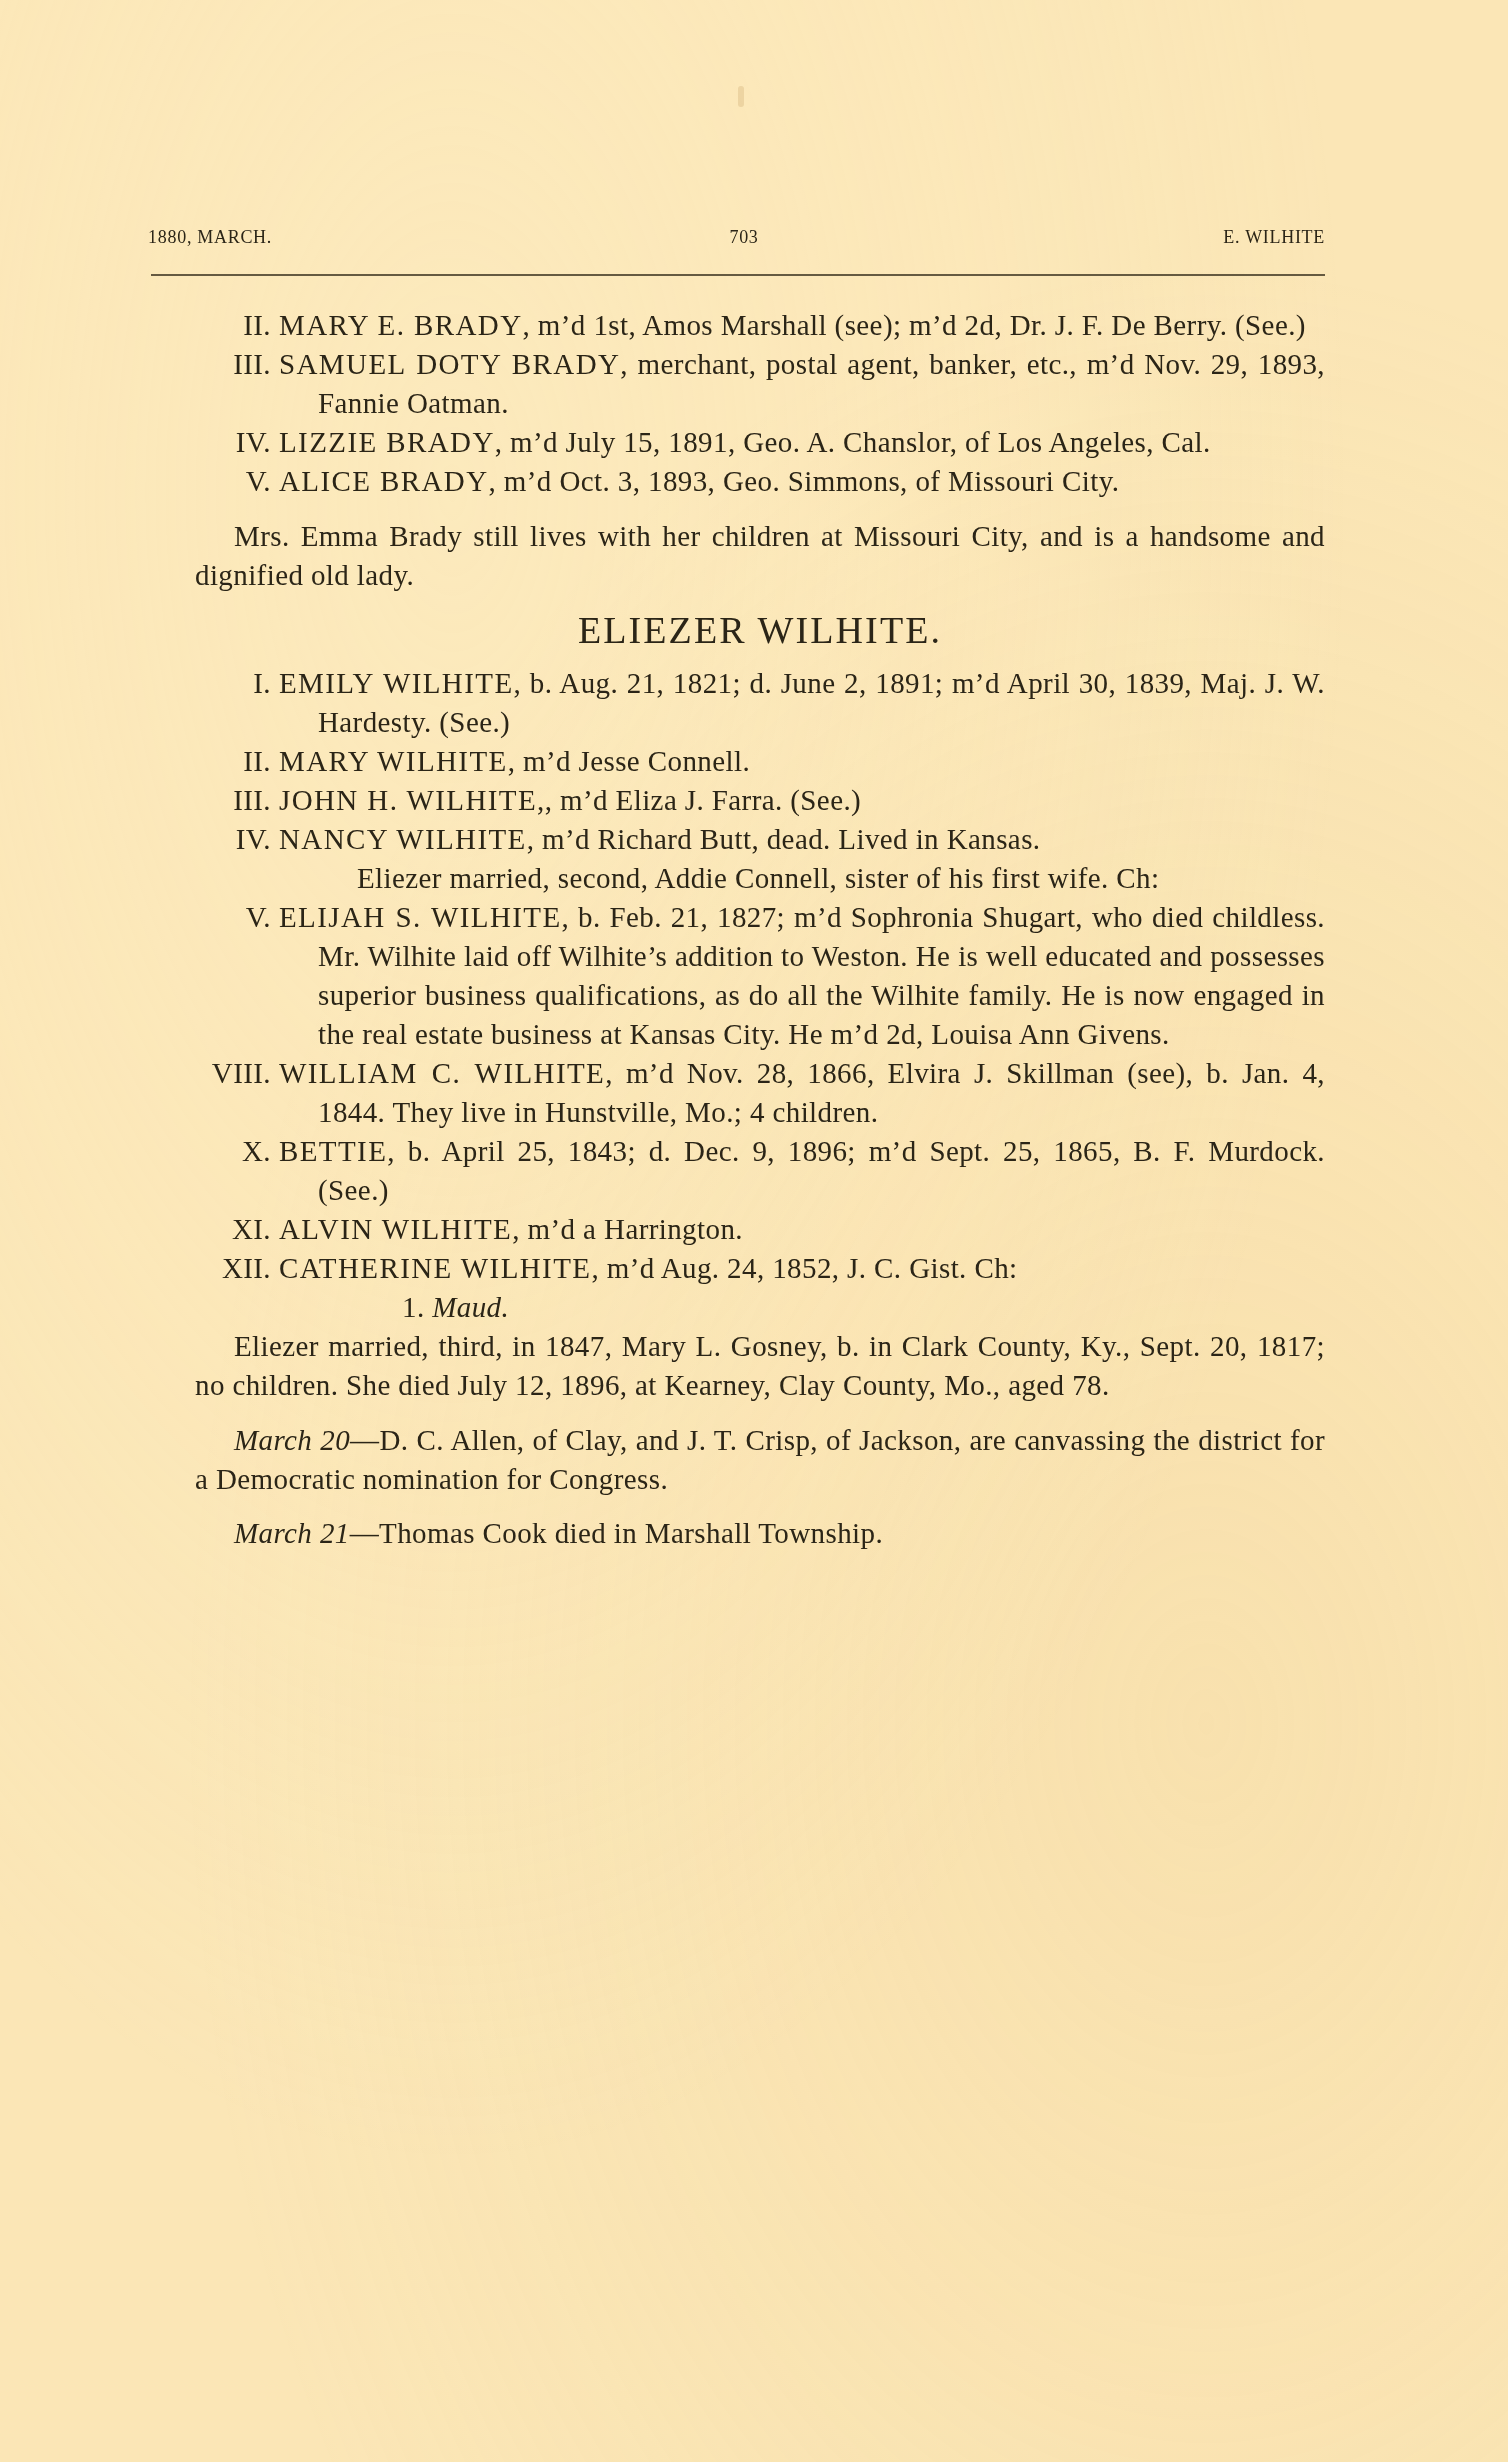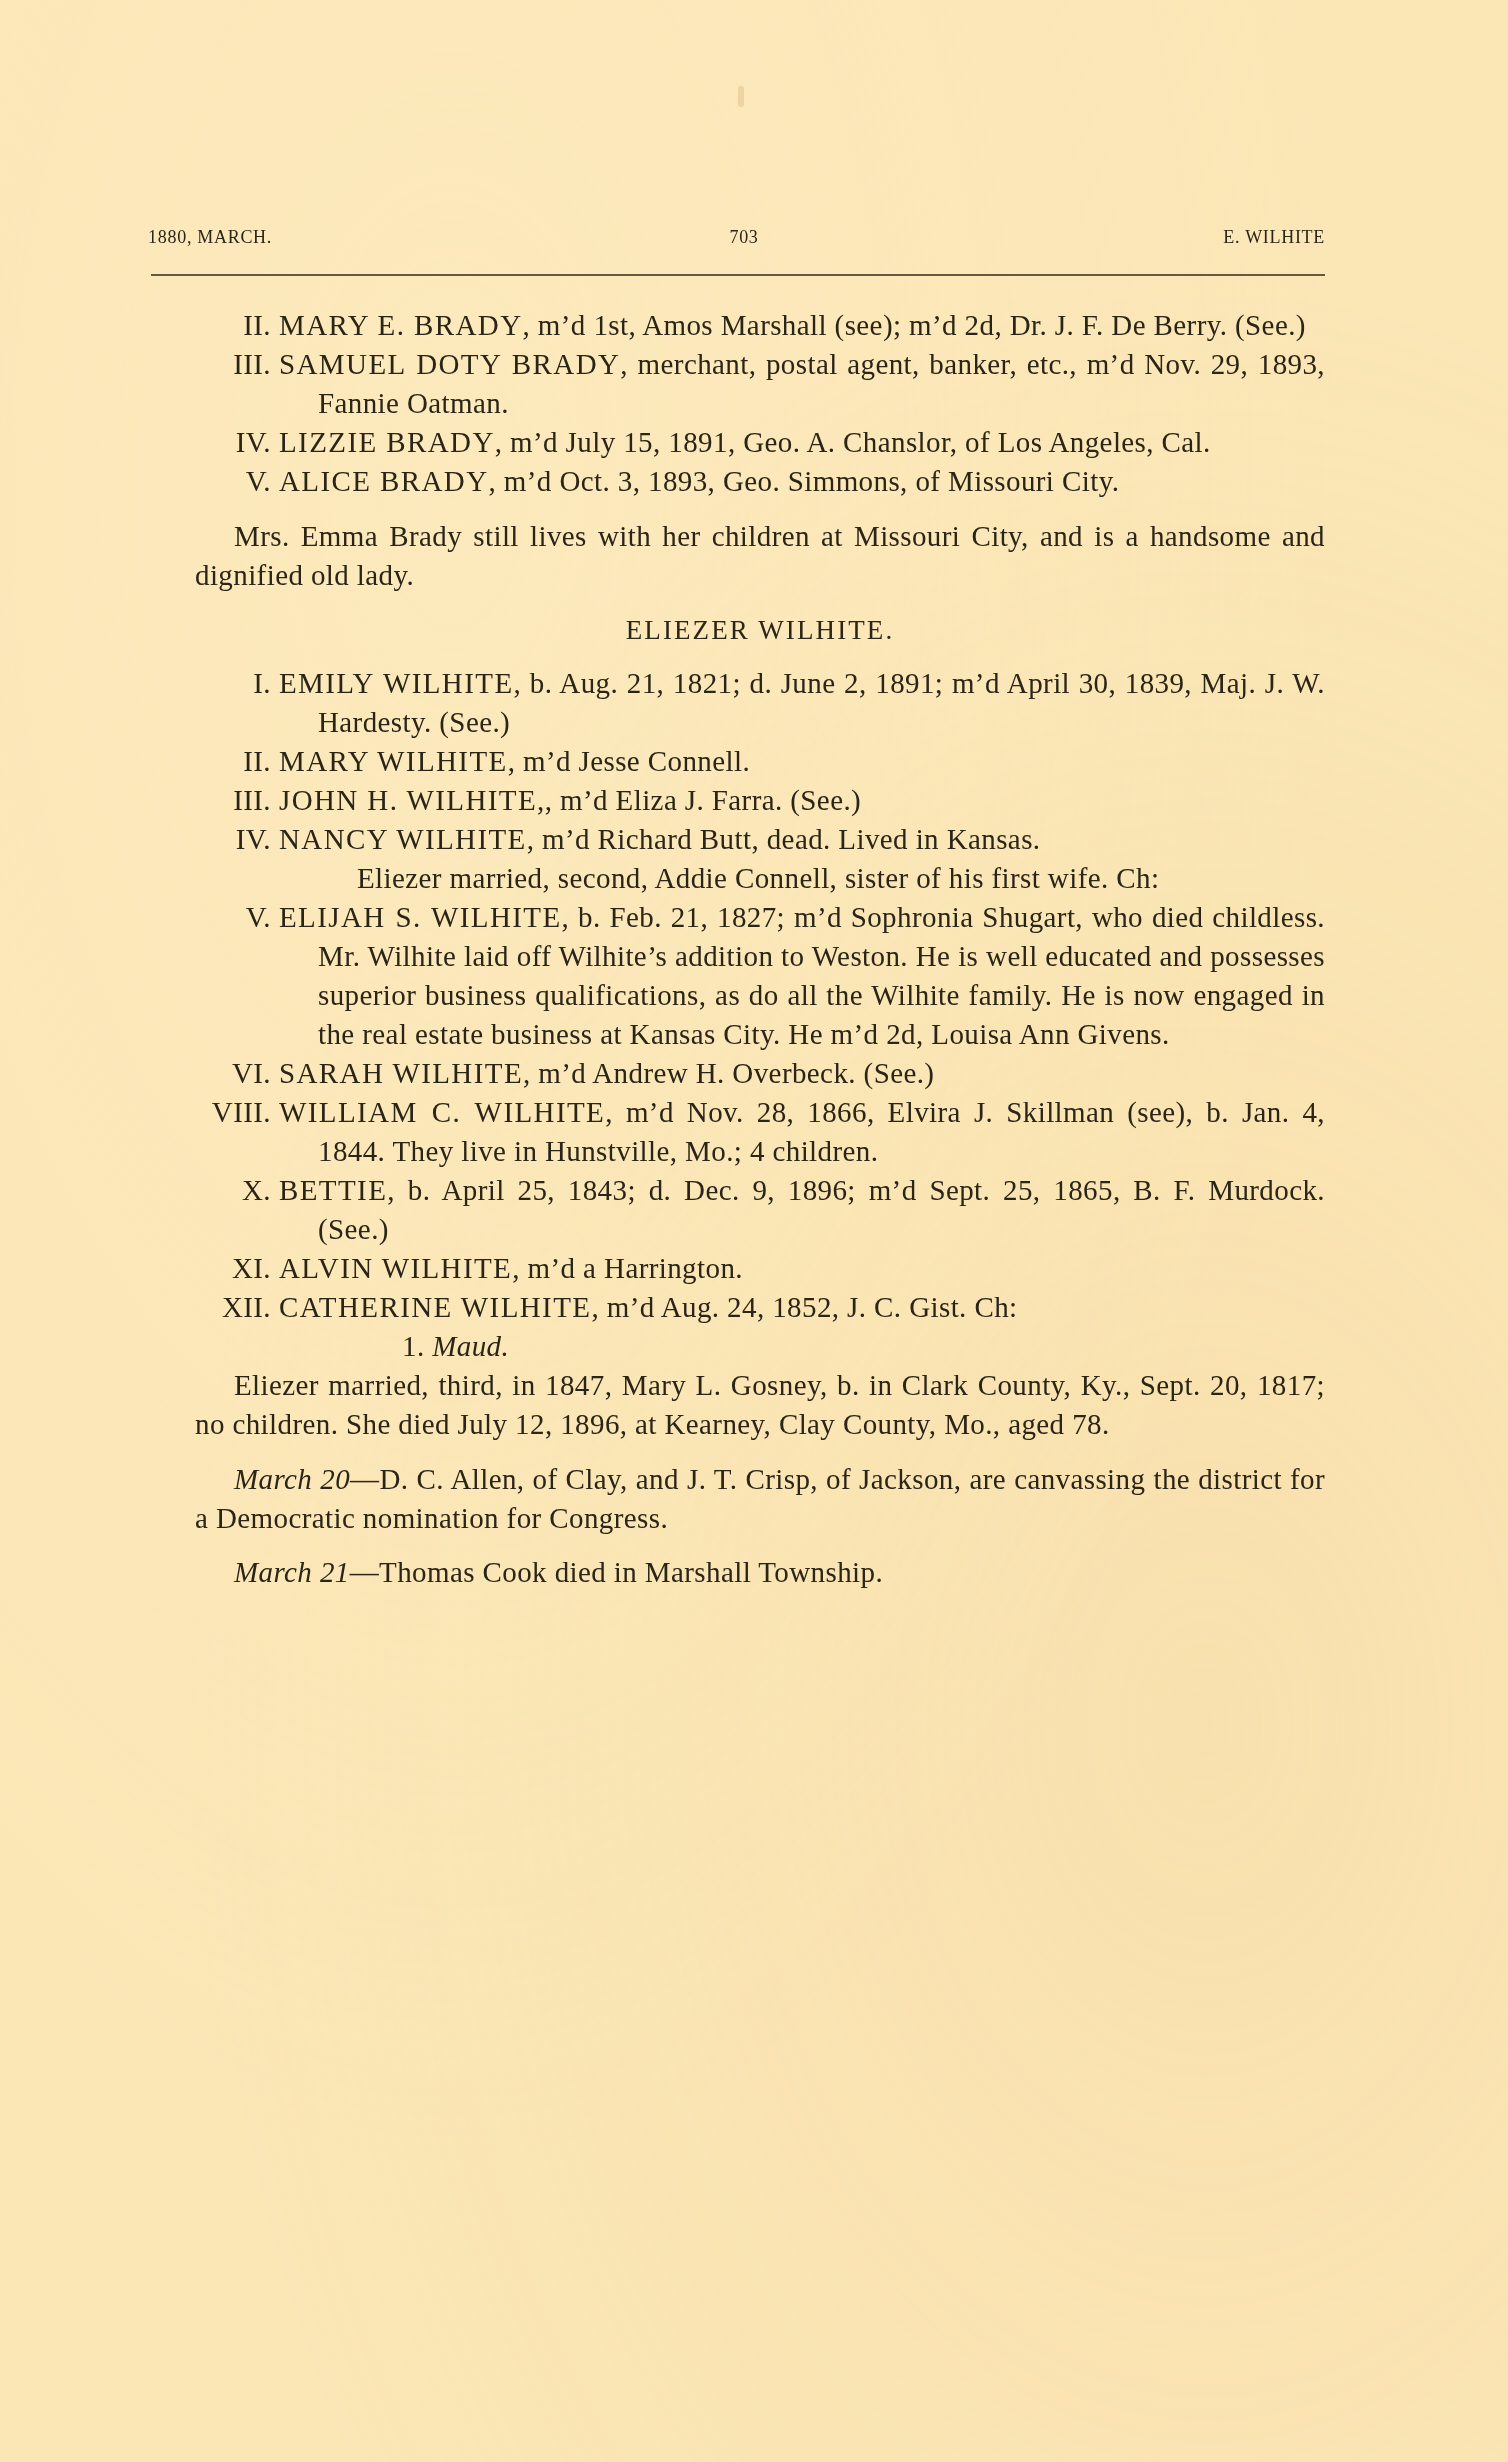--- a/index.html
+++ b/index.html
@@ -66,21 +66,21 @@
     text-indent: 39px;
     margin: 0;
   }
   .para.spaced { margin-top: 15.7px; }
   .subpara-inner {
     padding-left: 123px;
   }
   .subpara-inner .txt { display: block; text-indent: 39px; margin-left: -39px; padding-left: 39px; }
   .section-title {
     text-align: center;
-    font-size: 27px;
+    font-size: 38px;
     letter-spacing: 2.1px;
     margin-top: 15.7px;
     margin-bottom: 10px;
   }
   .date { font-style: italic; }
   .child {
     padding-left: 207px;
   }
   .child .child-name { font-style: italic; }
   .stain {
@@ -155,24 +155,20 @@
     <div class="subpara-inner">
       <span class="txt">Eliezer married, second, Addie Connell, sister of his first wife. Ch:</span>
     </div>
 
     <div>
       <div class="entry">
         <span class="numeral">V.</span>
         <span class="content"><span class="name">ELIJAH S. WILHITE</span><span>, b. Feb. 21, 1827; m’d Sophronia Shugart, who died childless. Mr. Wilhite laid off Wilhite’s addition to Weston. He is well educated and possesses superior business qualifications, as do all the Wilhite family. He is now engaged in the real estate business at Kansas City. He m’d 2d, Louisa Ann Givens.</span></span>
       </div>
       <div class="entry">
-        <span class="numeral">VI.</span>
-        <span class="content"><span class="name">SARAH WILHITE</span><span>, m’d Andrew H. Overbeck. (See.)</span></span>
-      </div>
-      <div class="entry">
         <span class="numeral">VIII.</span>
         <span class="content"><span class="name">WILLIAM C. WILHITE</span><span>, m’d Nov. 28, 1866, Elvira J. Skillman (see), b. Jan. 4, 1844. They live in Hunstville, Mo.; 4 children.</span></span>
       </div>
       <div class="entry">
         <span class="numeral">X.</span>
         <span class="content"><span class="name">BETTIE</span><span>, b. April 25, 1843; d. Dec. 9, 1896; m’d Sept. 25, 1865, B. F. Murdock. (See.)</span></span>
       </div>
       <div class="entry">
         <span class="numeral">XI.</span>
         <span class="content"><span class="name">ALVIN WILHITE</span><span>, m’d a Harrington.</span></span>

